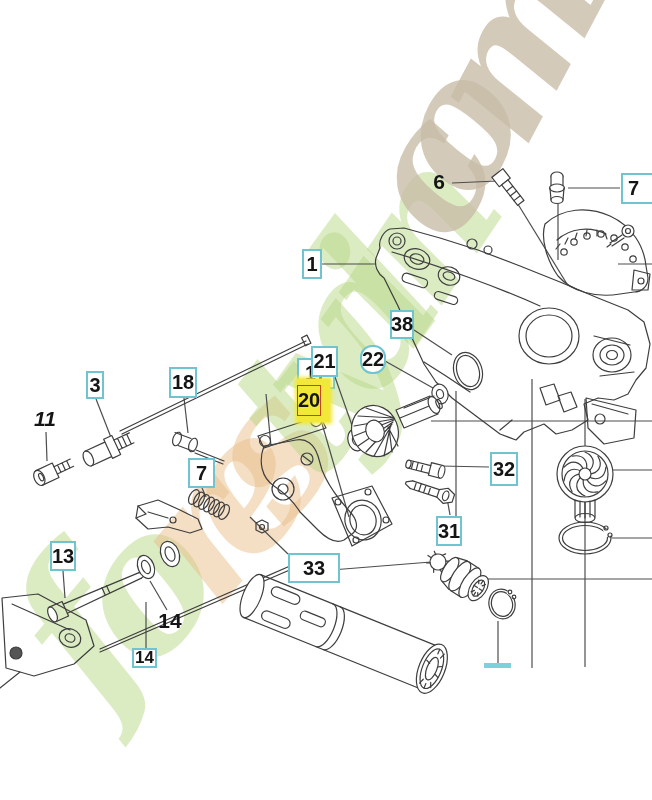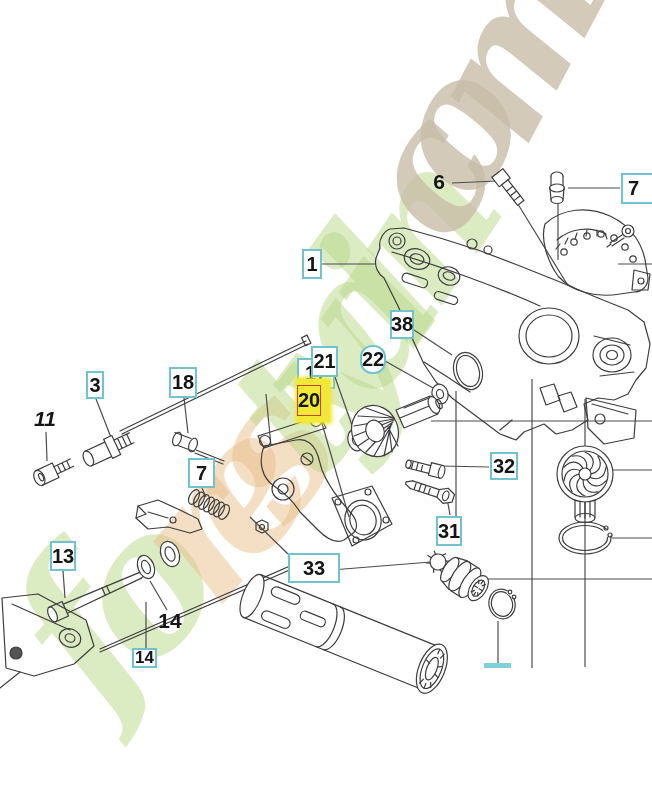--- a/index.html
+++ b/index.html
@@ -328,17 +328,17 @@
       <div class="lbl box" style="left: 188px; top: 458px; width: 27px; height: 30px;">7</div>
       <div class="lbl box" style="left: 253px; top: 358px; width: 38px; height: 31px; margin-left: 44px;">17</div>
       <div class="lbl box" style="left: 169px; top: 367px; width: 28px; height: 31px;">18</div>
       <div class="hl" style="left: 297px; top: 379px; width: 33px; height: 43px; background: rgb(242, 232, 56); box-shadow: rgb(242, 232, 56) 0px 0px 4px 2px;">
         <div class="inner" style="border: 1.5px solid rgb(194, 69, 28);">20</div>
       </div>
       <div class="lbl box" style="left: 311px; top: 346px; width: 27px; height: 31px;">21</div>
       <div class="lbl box" style="left: 360px; top: 345px; width: 26px; height: 29px; border-radius: 12px;">22</div>
       <div class="lbl box" style="left: 390px; top: 310px; width: 24px; height: 29px;">38</div>
       <div class="lbl box" style="left: 436px; top: 516px; width: 26px; height: 30px;">31</div>
-      <div class="lbl box" style="left: 490px; top: 452px; width: 28px; height: 28px;">32</div>
+      <div class="lbl box" style="left: 490px; top: 452px; width: 28px; height: 34px;">32</div>
       <div class="lbl box" style="left: 288px; top: 553px; width: 52px; height: 30px;">33</div>
     </div>
 
 </div>
 
 </body></html>

